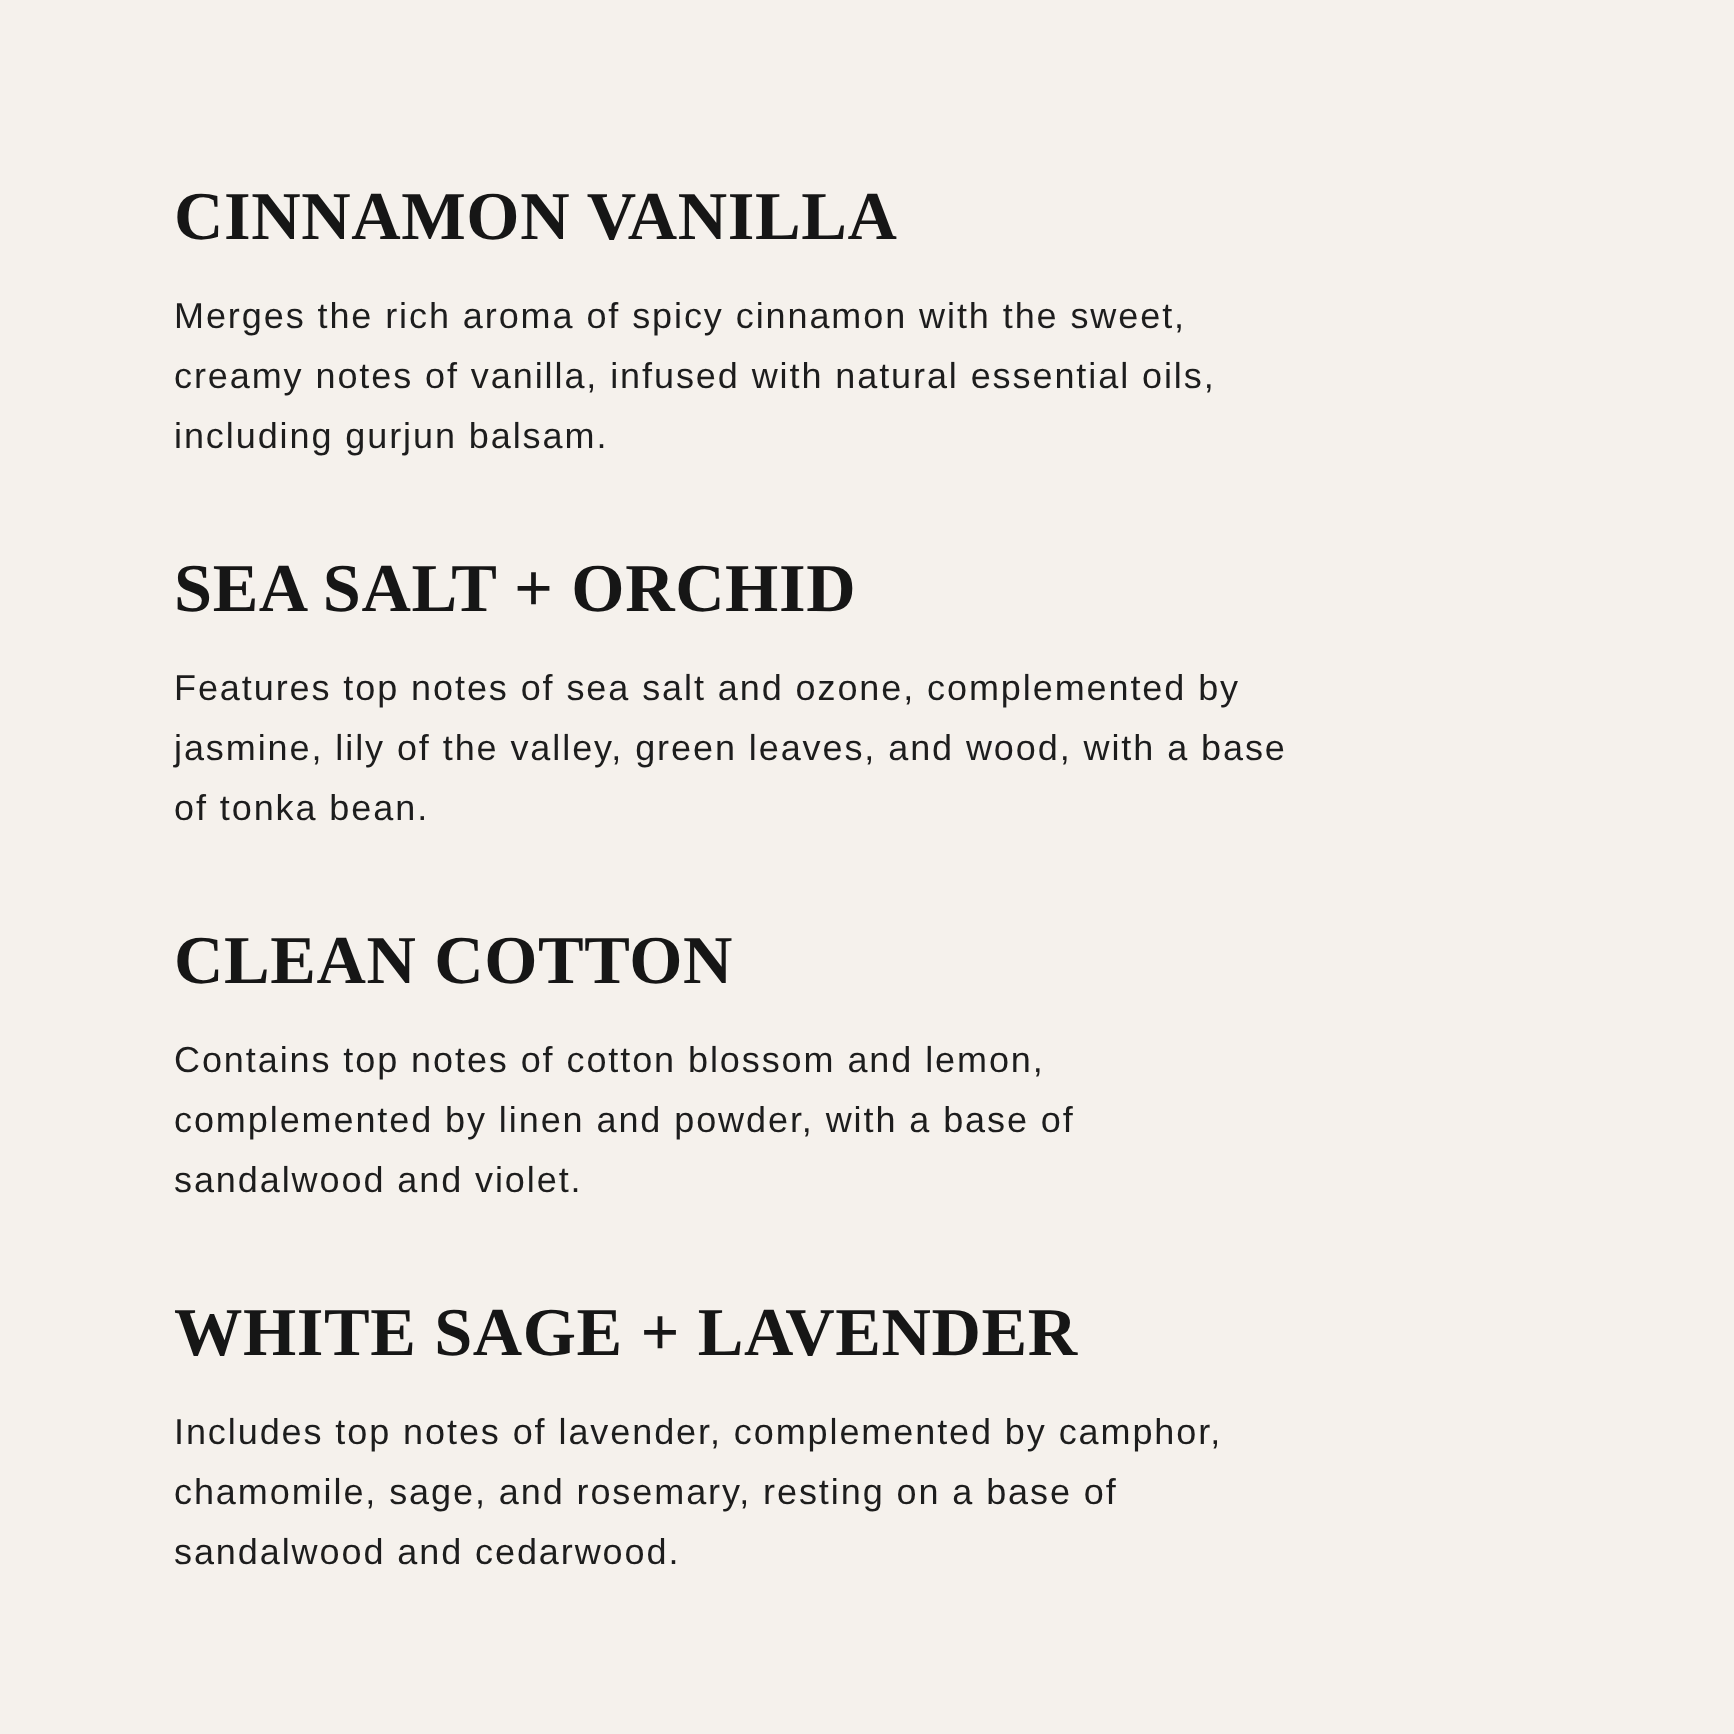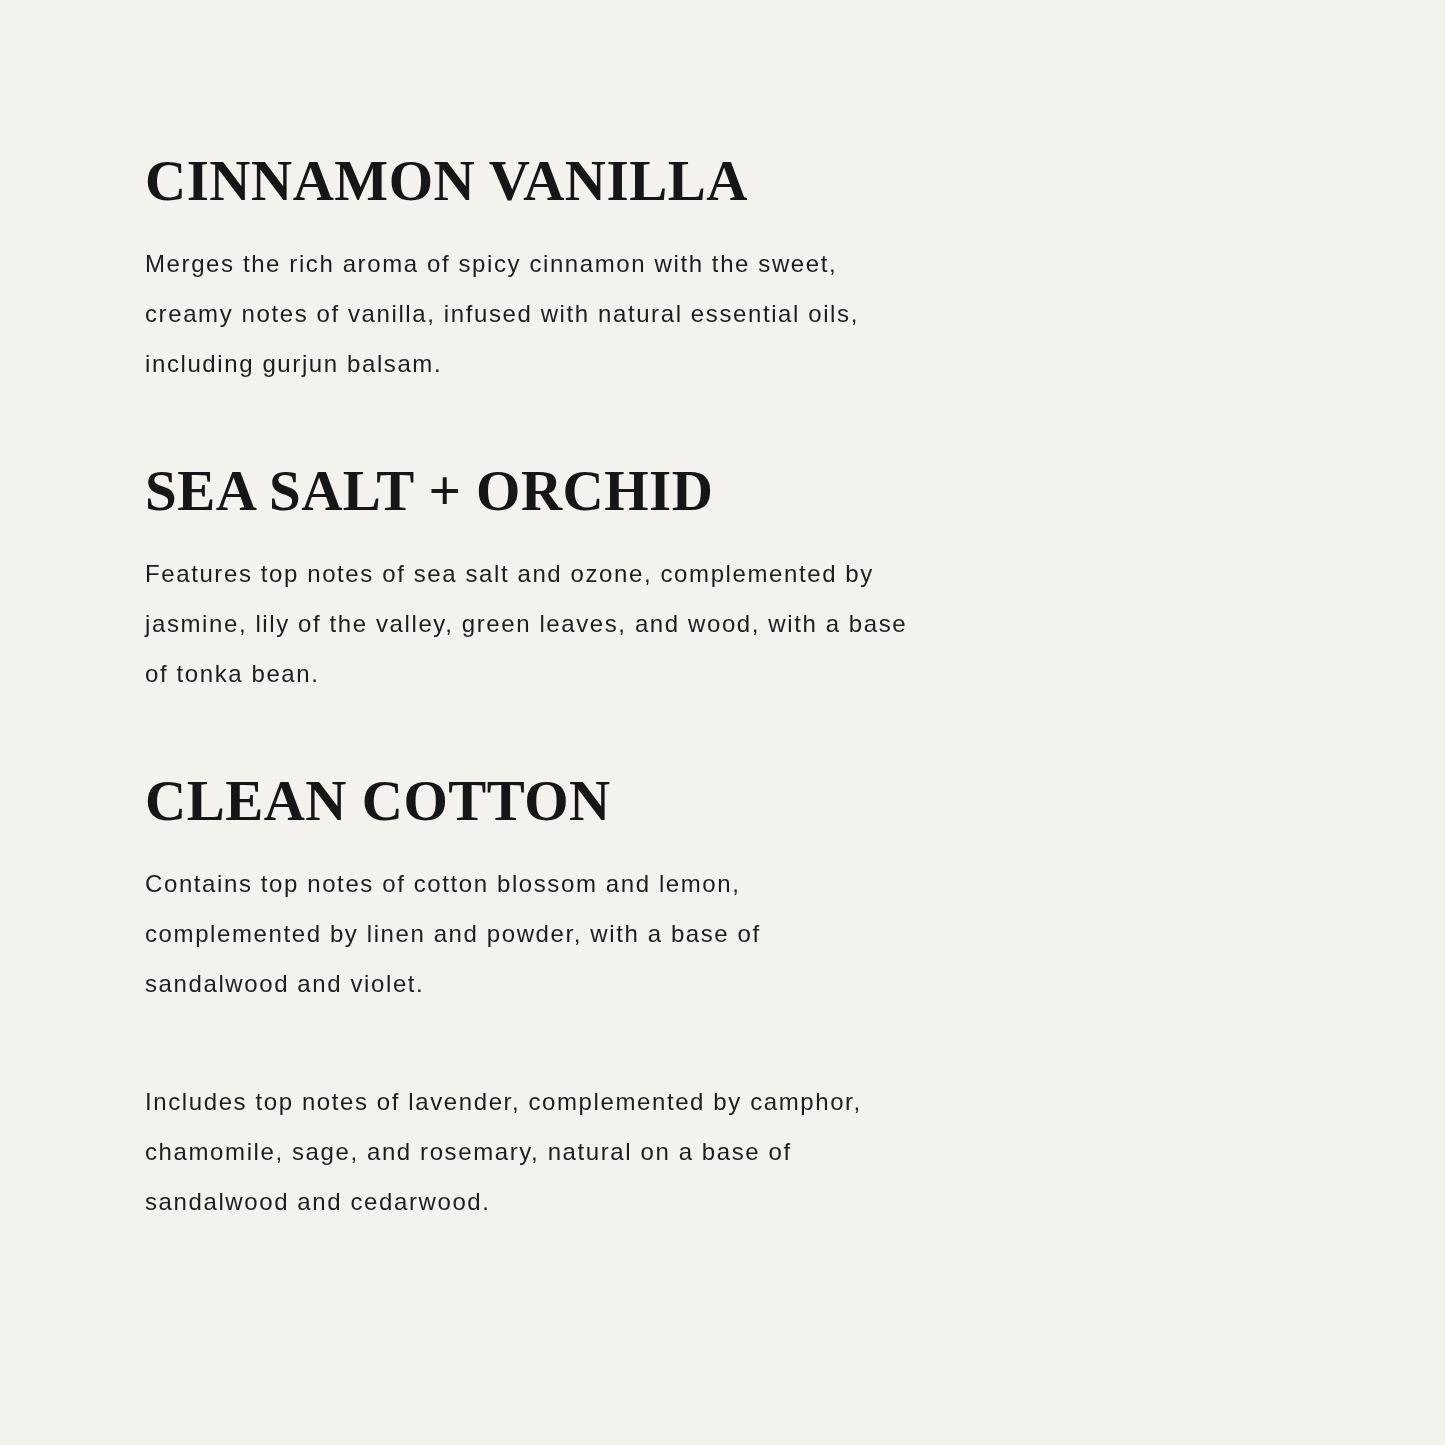--- a/index.html
+++ b/index.html
@@ -28,21 +28,21 @@
     font-size: 57px;
     line-height: 68px;
     letter-spacing: 0.5px;
     color: #161616;
     text-transform: uppercase;
   }
   .scent-description {
     margin: 0 0 68px 0;
     font-family: "Liberation Sans", "DejaVu Sans", sans-serif;
     font-weight: 300;
-    font-size: 24px;
+    font-size: 30px;
     line-height: 50px;
     letter-spacing: 1.6px;
     color: #1d1d1d;
     white-space: pre-line;
     max-width: 1170px;
   }
 </style>
 </head>
 <body>
 
@@ -63,18 +63,19 @@
   </section>
 
   <section class="scent-section">
     <h2 class="scent-title">CLEAN COTTON</h2>
     <p class="scent-description">Contains top notes of cotton blossom and lemon,
 complemented by linen and powder, with a base of
 sandalwood and violet.</p>
   </section>
 
   <section class="scent-section">
+    <h2 class="scent-title">WHITE SAGE + LAVENDER</h2>
     <p class="scent-description">Includes top notes of lavender, complemented by camphor,
-chamomile, sage, and rosemary, natural on a base of
+chamomile, sage, and rosemary, resting on a base of
 sandalwood and cedarwood.</p>
   </section>
 
 </div>
 
 </body></html>

